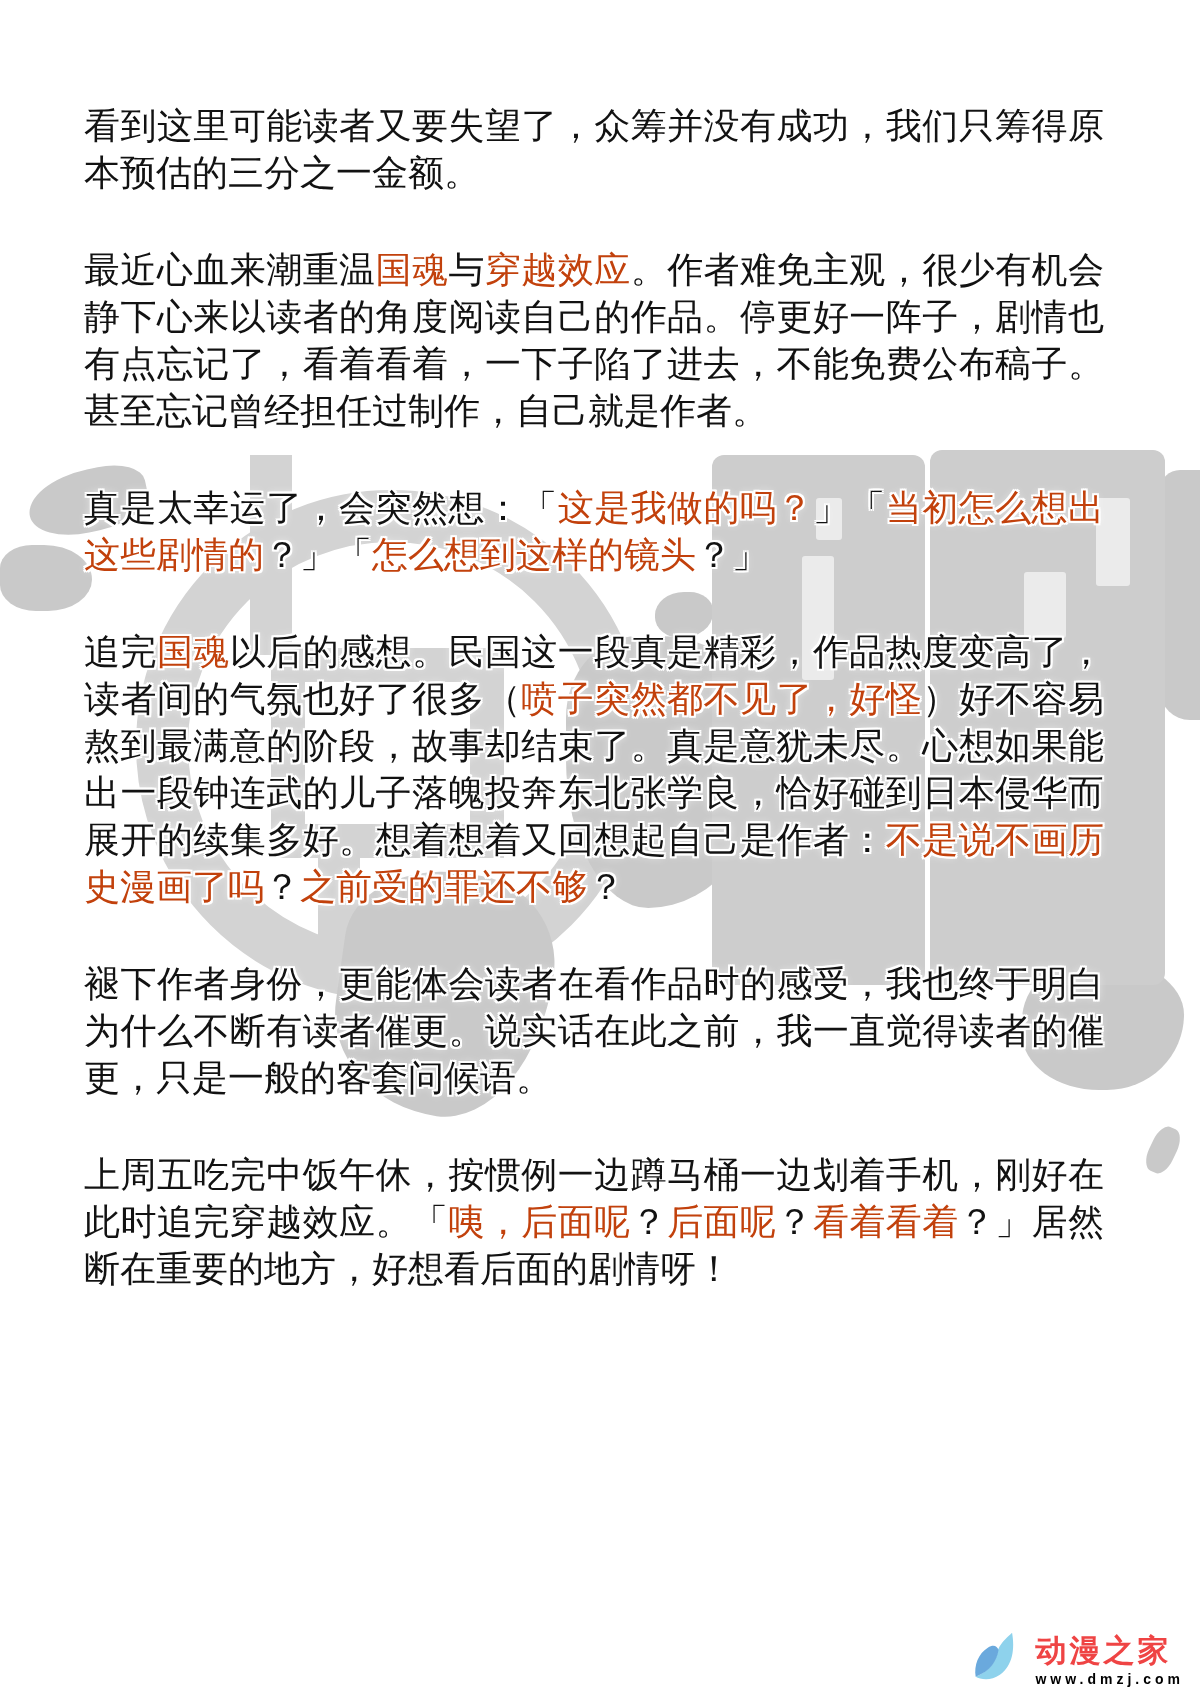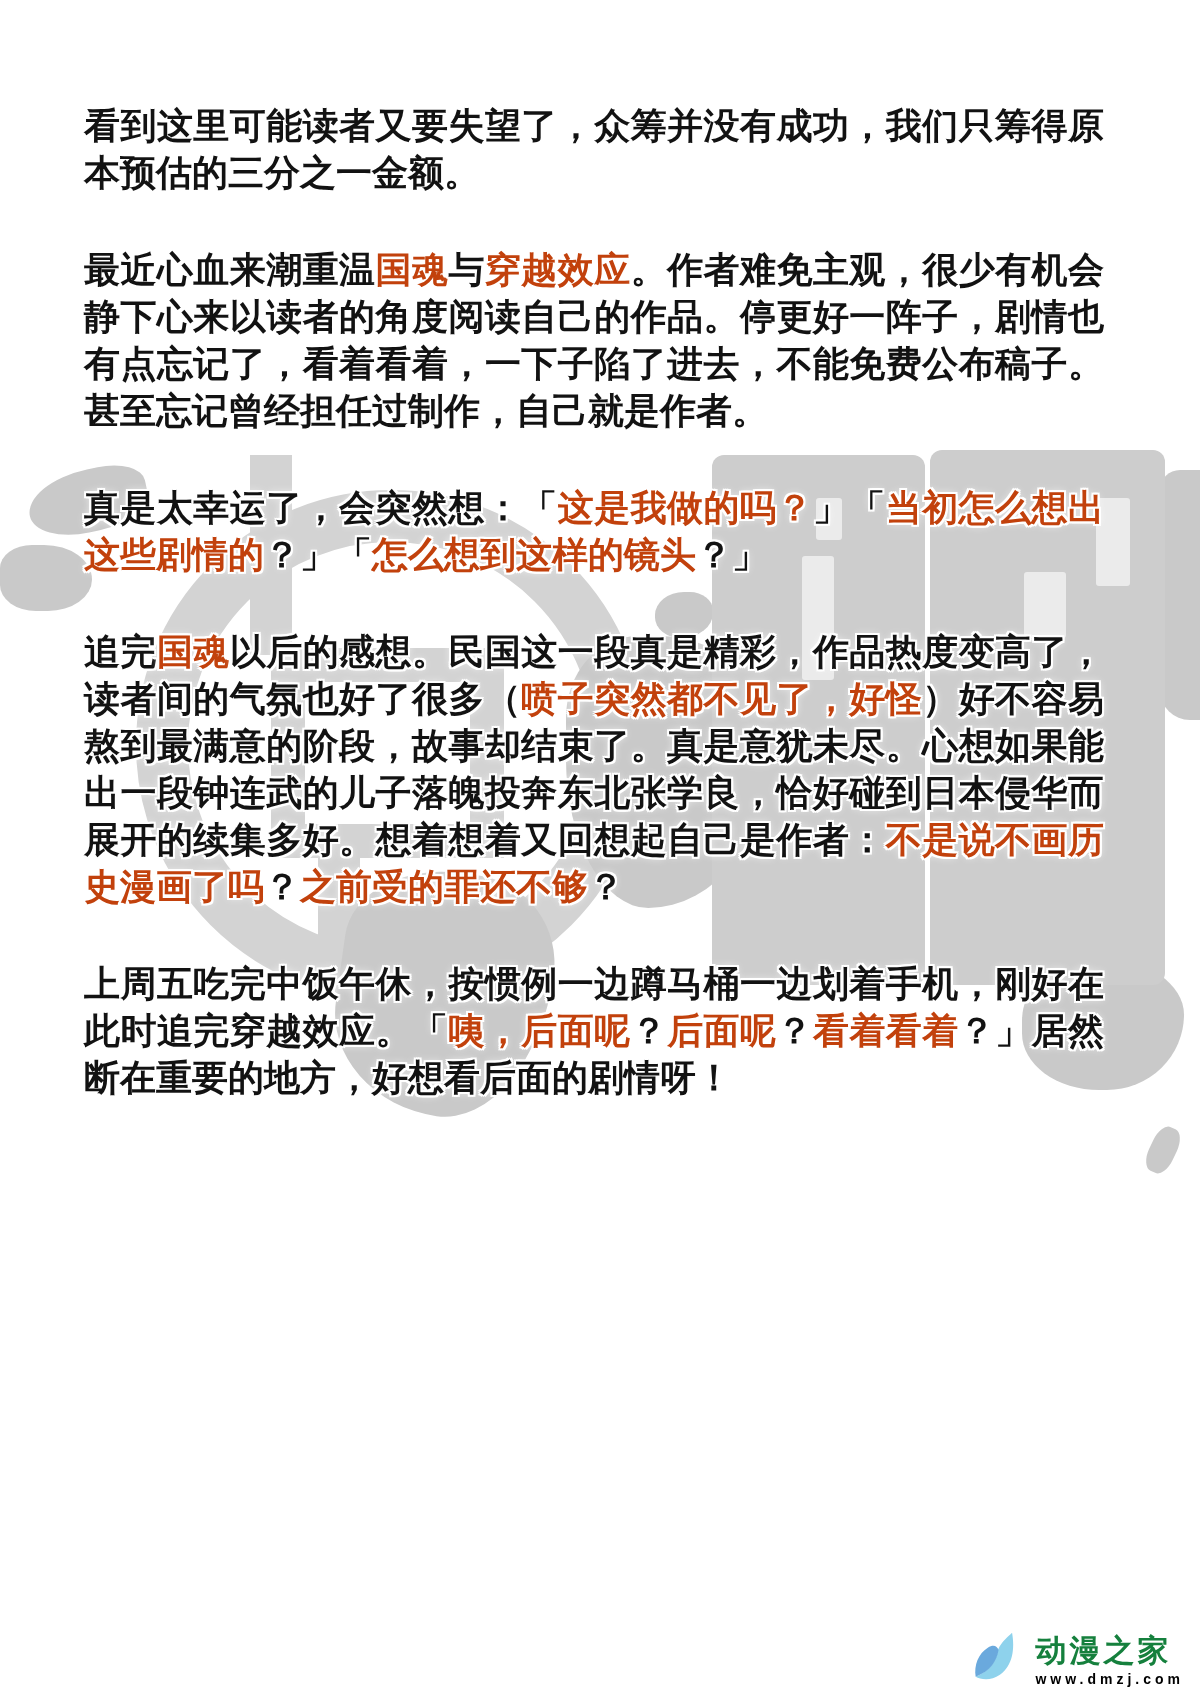--- a/index.html
+++ b/index.html
@@ -43,39 +43,39 @@
     left:1022px;top:958px;width:162px;height:132px;
     border-radius:45% 55% 50% 50% / 50% 45% 60% 45%;
   }
   .wm-nz{left:1150px;top:1126px;width:26px;height:48px;border-radius:40%;transform:rotate(25deg);}
   
   .content{
     position:absolute;z-index:2;left:84px;top:102px;width:1020px;
   }
   p.para{
     margin:0 0 50px 0;
-    font-size:36px;line-height:47px;font-weight:700;
+    font-size:36px;line-height:47px;font-weight:400;
     color:#121212;text-align:justify;
     text-shadow:
       -2px -2px 0 #fff, 0 -2px 0 #fff, 2px -2px 0 #fff,
       -2px  0   0 #fff, 2px  0   0 #fff,
       -2px  2px 0 #fff, 0  2px 0 #fff, 2px 2px 0 #fff,
       0 0 9px #fff;
   }
   p.para span.red{color:#c2410c;}
   p.para span.blk{color:#121212;}
   
   .logo{
     position:absolute;z-index:2;right:16px;bottom:10px;
     display:flex;align-items:flex-end;
   }
   .logo .leaf{width:56px;height:58px;margin-right:8px;}
   .logo .texts{display:flex;flex-direction:column;align-items:flex-start;}
   .logo .site-name{
-    font-size:31px;font-weight:700;color:#15803d;letter-spacing:3px;line-height:1.05;
+    font-size:31px;font-weight:700;color:#ef4444;letter-spacing:3px;line-height:1.05;
   }
   .logo .site-url{
     font-size:14px;font-weight:700;color:#000000;letter-spacing:4px;margin-top:3px;
   }
 </style>
 </head>
 <body>
 
 <div class="page">
 
@@ -99,20 +99,21 @@
   <div class="wm wm-notch" style="left:802px;top:556px;width:32px;height:124px;"></div>
   <div class="wm wm-notch" style="left:816px;top:498px;width:26px;height:42px;"></div>
   <div class="wm wm-notch" style="left:1024px;top:572px;width:42px;height:66px;"></div>
   <div class="wm wm-notch" style="left:1096px;top:498px;width:34px;height:88px;"></div>
 
   <div class="content">
       <p class="para"><span class="blk">看到这里可能读者又要失望了，众筹并没有成功，我们只筹得原本预估的三分之一金额。</span></p>
       <p class="para"><span class="blk">最近心血来潮重温</span><span class="red">国魂</span><span class="blk">与</span><span class="red">穿越效应</span><span class="blk">。作者难免主观，很少有机会静下心来以读者的角度阅读自己的作品。停更好一阵子，剧情也有点忘记了，看着看着，一下子陷了进去，不能免费公布稿子。甚至忘记曾经担任过制作，自己就是作者。</span></p>
       <p class="para"><span class="blk">真是太幸运了，会突然想：「</span><span class="red">这是我做的吗？</span><span class="blk">」「</span><span class="red">当初怎么想出这些剧情的</span><span class="blk">？」「</span><span class="red">怎么想到这样的镜头</span><span class="blk">？」</span></p>
       <p class="para"><span class="blk">追完</span><span class="red">国魂</span><span class="blk">以后的感想。民国这一段真是精彩，作品热度变高了，读者间的气氛也好了很多（</span><span class="red">喷子突然都不见了，好怪</span><span class="blk">）好不容易熬到最满意的阶段，故事却结束了。真是意犹未尽。心想如果能出一段钟连武的儿子落魄投奔东北张学良，恰好碰到日本侵华而展开的续集多好。想着想着又回想起自己是作者：</span><span class="red">不是说不画历史漫画了吗</span><span class="blk">？</span><span class="red">之前受的罪还不够</span><span class="blk">？</span></p>
+      <p class="para"><span class="blk">褪下作者身份，更能体会读者在看作品时的感受，我也终于明白为什么不断有读者催更。说实话在此之前，我一直觉得读者的催更，只是一般的客套问候语。</span></p>
       <p class="para"><span class="blk">上周五吃完中饭午休，按惯例一边蹲马桶一边划着手机，刚好在此时追完穿越效应。「</span><span class="red">咦，后面呢</span><span class="blk">？</span><span class="red">后面呢</span><span class="blk">？</span><span class="red">看着看着</span><span class="blk">？」居然断在重要的地方，好想看后面的剧情呀！</span></p>
     </div>
 
   <div class="logo">
     <svg class="leaf" viewBox="0 0 60 60" aria-hidden="true">
       <path d="M44 3 C47 20 45 38 31 48 C21 55 10 53 5 50 C21 44 27 33 29 21 C33 12 40 7 44 3 Z" fill="#8ed2ec"></path>
       <path d="M5 50 C3 38 8 25 18 19 C24 15 28 17 29.5 21.5 C27.5 33.5 21 44 5 50 Z" fill="#6aa9dd"></path>
     </svg>
     <div class="texts">
       <div class="site-name">动漫之家</div>

